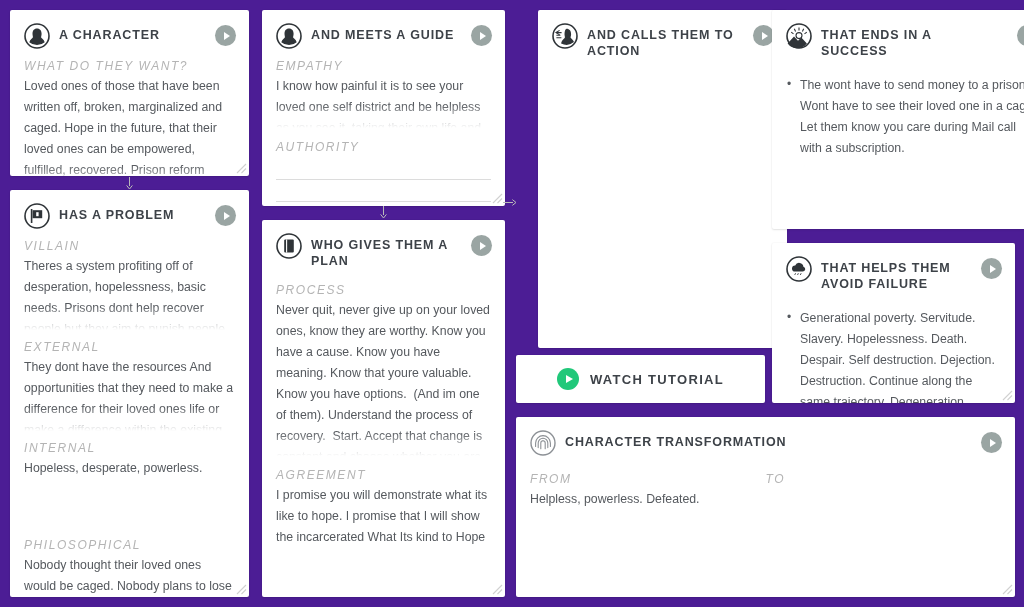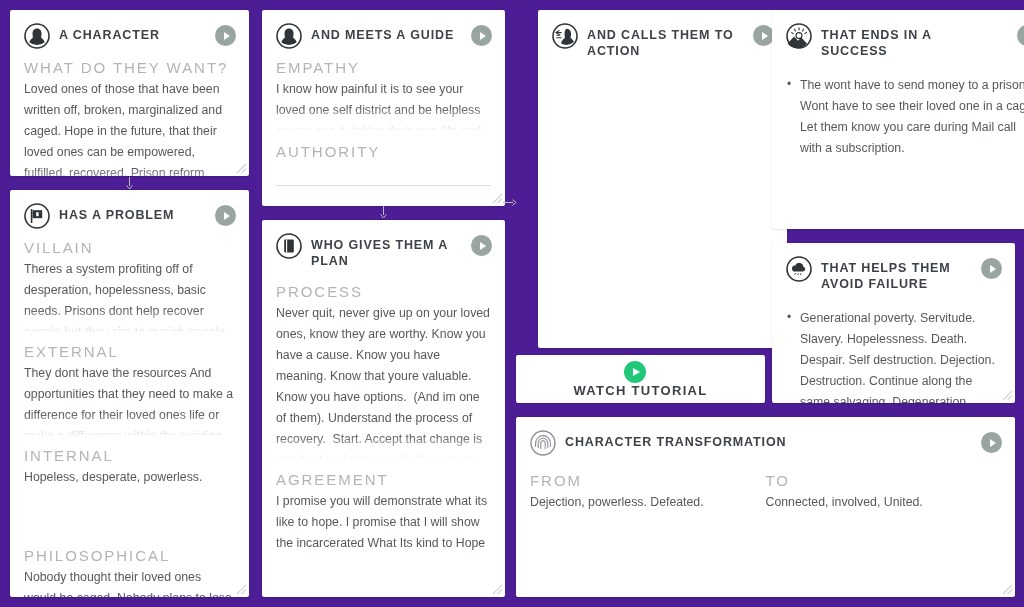--- a/index.html
+++ b/index.html
@@ -62,26 +62,27 @@
     border-left: 6px solid #ffffff;
     border-top: 4px solid transparent;
     border-bottom: 4px solid transparent;
     margin-left: 2px;
   }
   .card-body { padding: 10px 14px 14px 14px; }
 
   
   .field { position: relative; }
   .field-label {
-    font-size: 15px;
+    font-size: 12px;
     letter-spacing: 0.13em;
     color: #b4b4b4;
     text-transform: uppercase;
     margin-bottom: 3px;
     font-weight: normal;
+    font-style: italic;
   }
   .field-text {
     font-size: 12.3px;
     color: #55595e;
     line-height: 21px;
     white-space: pre-wrap;
   }
   .field-text.bulleted {
     padding-left: 14px;
     position: relative;
@@ -131,21 +132,20 @@
   }
   .conn-right svg { display: block; }
 
   
   .tutorial {
     display: flex;
     align-items: center;
     justify-content: center;
     height: 100%;
     cursor: pointer;
-    flex-direction: column;
   }
   .tut-play {
     width: 22px; height: 22px;
     border-radius: 50%;
     background: #21c87a;
     display: flex;
     align-items: center;
     justify-content: center;
     margin-right: 11px;
   }
@@ -381,21 +381,21 @@
           <g stroke="#2f3438" stroke-width="1" opacity="0.85">
             <path d="M9.6 17.2 8.7 19M12.4 17.2l-.9 1.8M15.2 17.2l-.9 1.8"></path>
           </g>
         </svg>
       </span>
       <div class="card-title">That Helps Them Avoid Failure</div>
       <div class="play-btn"></div>
     </div>
     <div class="card-body" style="padding-top:16px;">
       <div class="field">
-        <div class="field-text bulleted">Generational poverty. Servitude. Slavery. Hopelessness. Death. Despair. Self destruction. Dejection. Destruction. Continue along the same salvaging. Degeneration.</div>
+        <div class="field-text bulleted">Generational poverty. Servitude. Slavery. Hopelessness. Death. Despair. Self destruction. Dejection. Destruction. Continue along the same trajectory. Degeneration.</div>
       </div>
     </div>
     <span class="resize">
       <svg viewBox="0 0 11 11" width="11" height="11">
           <path d="M10 1 1 10M10 5.5 5.5 10" stroke="#9a9a9a" stroke-width="1.1" fill="none"></path>
         </svg>
     </span>
   </div>
 
   <div class="card" style="left:516px; top:417px; width:499px; height:180px;">
@@ -412,25 +412,24 @@
             <path d="M13 10.8a2.2 2.2 0 0 1 2.2 2.2v5.8"></path>
           </g>
         </svg>
       </span>
       <div class="card-title" style="max-width:400px;">Character Transformation</div>
       <div class="play-btn"></div>
     </div>
     <div class="card-body two-col" style="padding-top:16px;">
       <div class="field">
         <div class="field-label">From</div>
-        <div class="field-text">Dejection, powerless. Defeated.</div>
+        <div class="field-text">Helpless, powerless. Defeated.</div>
       </div>
       <div class="field">
         <div class="field-label">To</div>
-        <div class="field-text">Connected, involved, United.</div>
       </div>
     </div>
     <span class="resize">
       <svg viewBox="0 0 11 11" width="11" height="11">
           <path d="M10 1 1 10M10 5.5 5.5 10" stroke="#9a9a9a" stroke-width="1.1" fill="none"></path>
         </svg>
     </span>
   </div>
 
 </div>

